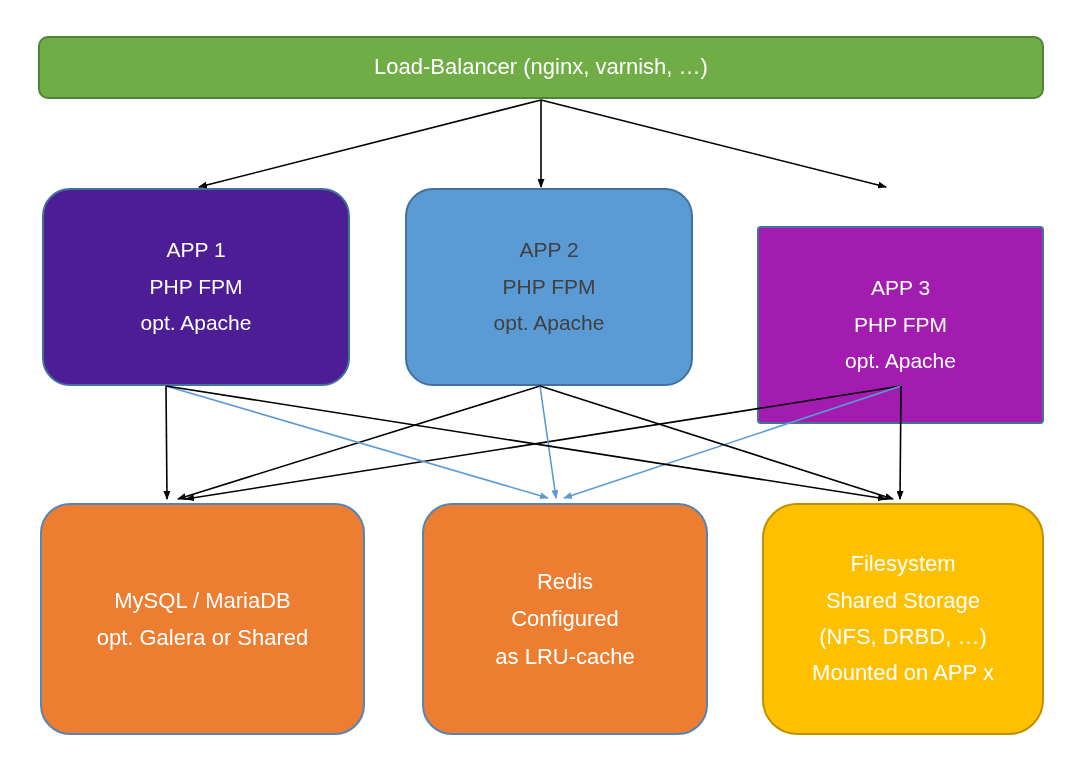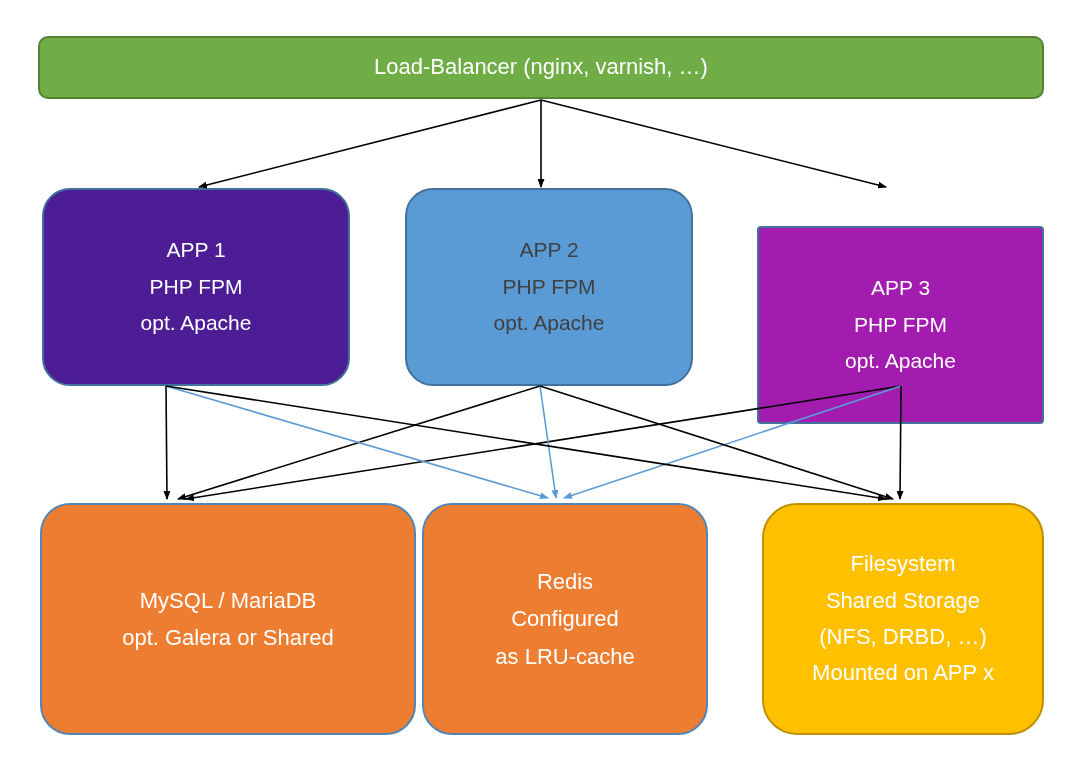--- a/index.html
+++ b/index.html
@@ -82,21 +82,21 @@
   <div class="node" style="left: 405px; top: 188px; width: 288px; height: 198px; border-radius: 28px; background: rgb(91, 155, 213); border-color: rgb(65, 113, 156); color: #404040; font-size: 21px; line-height: 1.75;">
       <span class="node-line">APP 2</span>
       <span class="node-line">PHP FPM</span>
       <span class="node-line">opt. Apache</span>
     </div>
   <div class="node" style="left: 757px; top: 188px; width: 287px; height: 198px; border-radius: 4px; background: #a21caf; border-color: rgb(65, 113, 156); color: rgb(255, 255, 255); font-size: 21px; line-height: 1.75; margin-top: 38px;">
       <span class="node-line">APP 3</span>
       <span class="node-line">PHP FPM</span>
       <span class="node-line">opt. Apache</span>
     </div>
-  <div class="node" style="left: 40px; top: 503px; width: 376px; height: 232px; border-radius: 30px; background: rgb(237, 125, 49); border-color: rgb(85, 133, 181); color: rgb(255, 255, 255); font-size: 22px; line-height: 1.7;">
+  <div class="node" style="left: 40px; top: 503px; width: 325px; height: 232px; border-radius: 30px; background: rgb(237, 125, 49); border-color: rgb(85, 133, 181); color: rgb(255, 255, 255); font-size: 22px; line-height: 1.7;">
       <span class="node-line">MySQL / MariaDB</span>
       <span class="node-line">opt. Galera or Shared</span>
     </div>
   <div class="node" style="left: 762px; top: 503px; width: 282px; height: 232px; border-radius: 35px; background: rgb(255, 192, 0); border-color: rgb(191, 144, 0); color: rgb(255, 255, 255); font-size: 22px; line-height: 1.65;">
       <span class="node-line">Filesystem</span>
       <span class="node-line">Shared Storage</span>
       <span class="node-line">(NFS, DRBD, …)</span>
       <span class="node-line">Mounted on APP x</span>
     </div>
   <div class="node" style="left: 422px; top: 503px; width: 286px; height: 232px; border-radius: 30px; background: rgb(237, 125, 49); border-color: rgb(85, 133, 181); color: rgb(255, 255, 255); font-size: 22px; line-height: 1.7;">

